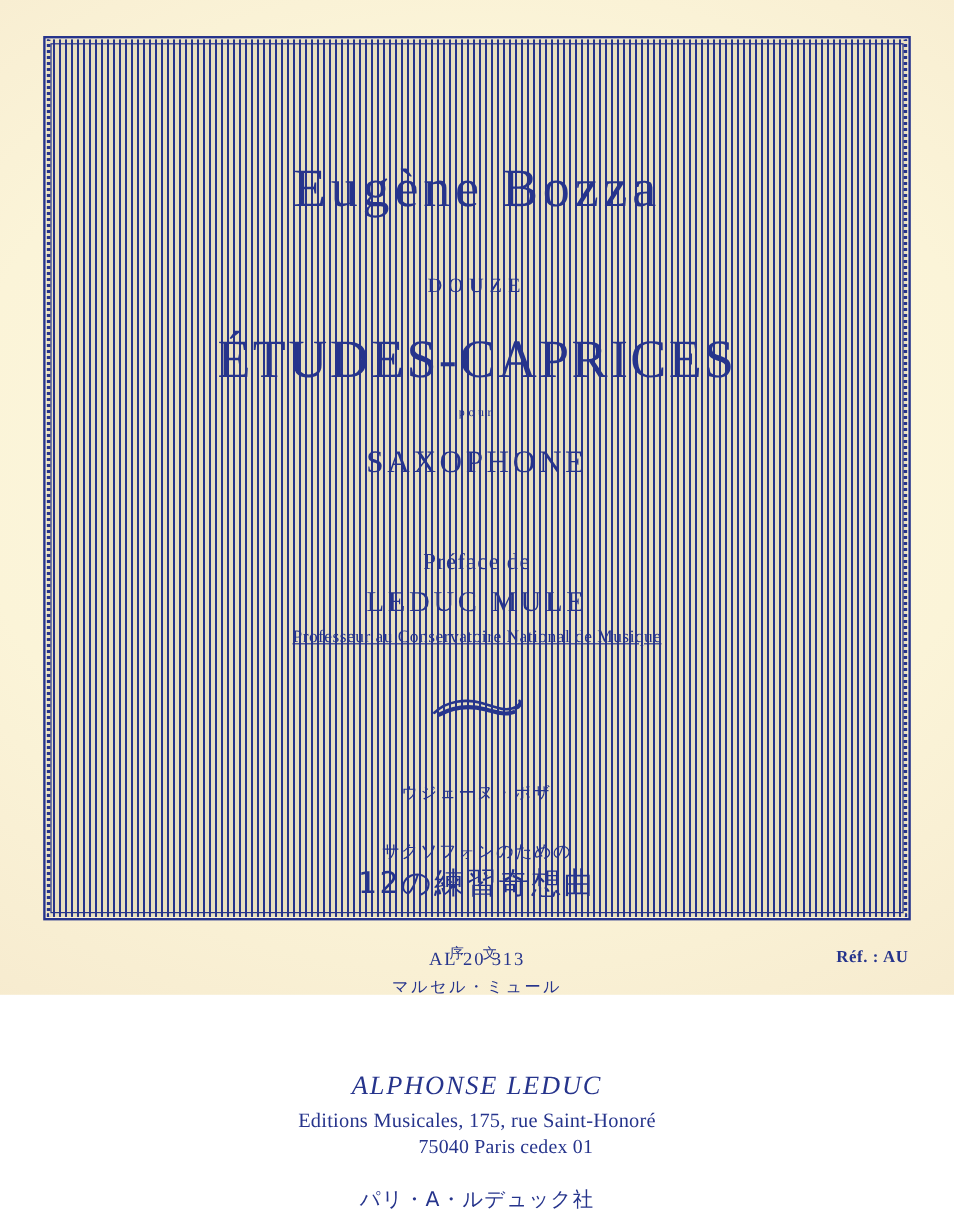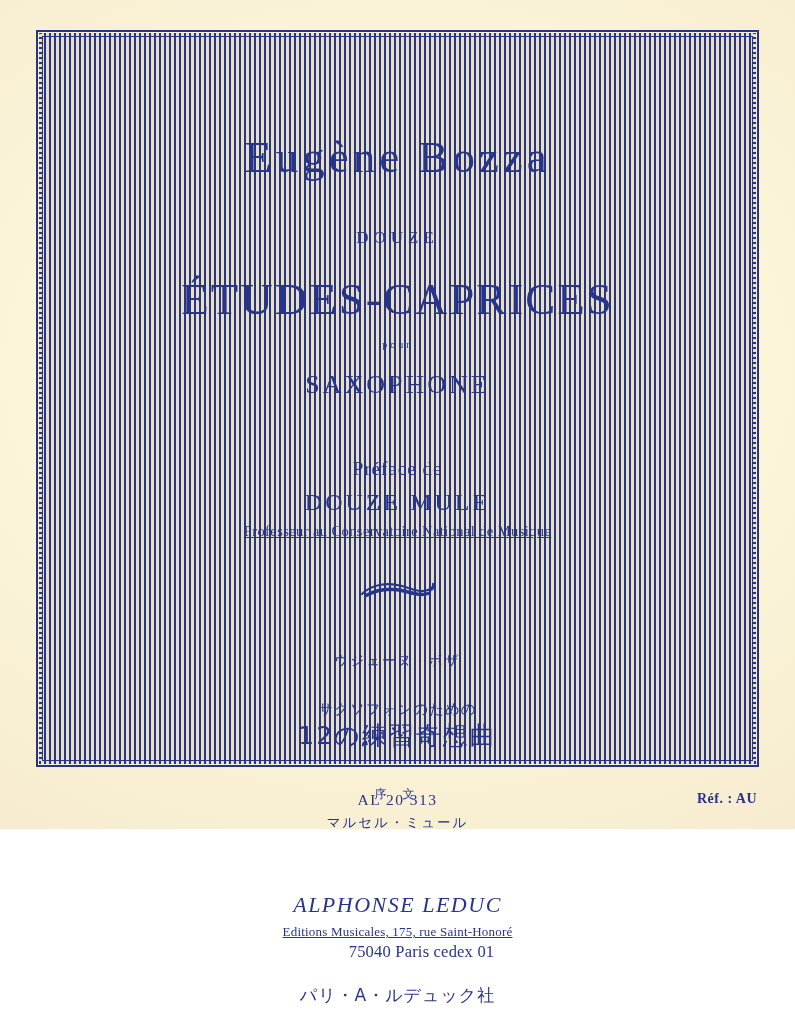--- a/index.html
+++ b/index.html
@@ -177,23 +177,22 @@
   }
 
   .publisher {
     margin-top: 60px;
     font-size: 22px;
     letter-spacing: 1.5px;
     font-style: italic;
   }
   .publisher-addr1 {
     margin-top: 6px;
-    font-size: 13px;
+    font-size: 17px;
     letter-spacing: 0.2px;
-    text-decoration: underline;
   }
   .publisher-addr2 {
     margin-top: 2px;
     font-size: 16.5px;
     letter-spacing: 0.2px;
     padding-left: 48px;
   }
   .publisher-jp {
     margin-top: 22px;
     font-size: 17px;
@@ -244,21 +243,21 @@
 
     <div class="douze">DOUZE</div>
 
     <div class="title">ÉTUDES-CAPRICES</div>
 
     <div class="pour">pour</div>
 
     <div class="instrument">SAXOPHONE</div>
 
     <div class="preface">Préface de</div>
-    <div class="preface-name">DOUZE MULE</div>
+    <div class="preface-name">LEDUC MULE</div>
     <div class="preface-role">Professeur au Conservatoire National de Musique</div>
 
     <div class="ornament">
       <svg width="80" height="22" viewBox="0 0 80 22" aria-hidden="true">
         <path d="M4 14 C14 4, 30 2, 44 6 C54 9, 62 13, 70 10 C74 8.5, 76 6, 75 4" fill="none" stroke="#26348c" stroke-width="2.2" stroke-linecap="round"></path>
         <path d="M8 15.5 C20 9, 34 8, 46 11 C56 13.5, 63 16, 70 13.5" fill="none" stroke="#26348c" stroke-width="3.4" stroke-linecap="round"></path>
         <path d="M70 10 C73 11, 76 9, 76 6" fill="none" stroke="#26348c" stroke-width="2" stroke-linecap="round"></path>
       </svg>
     </div>
 

